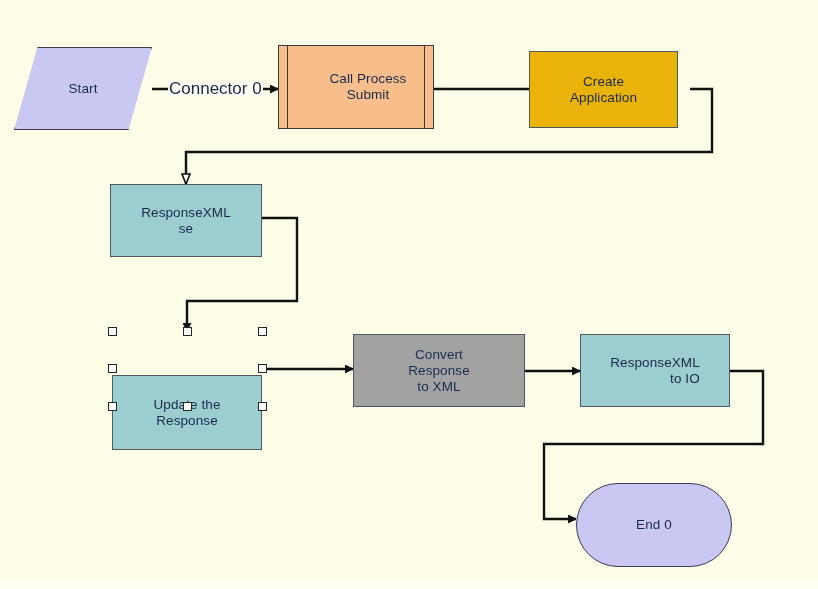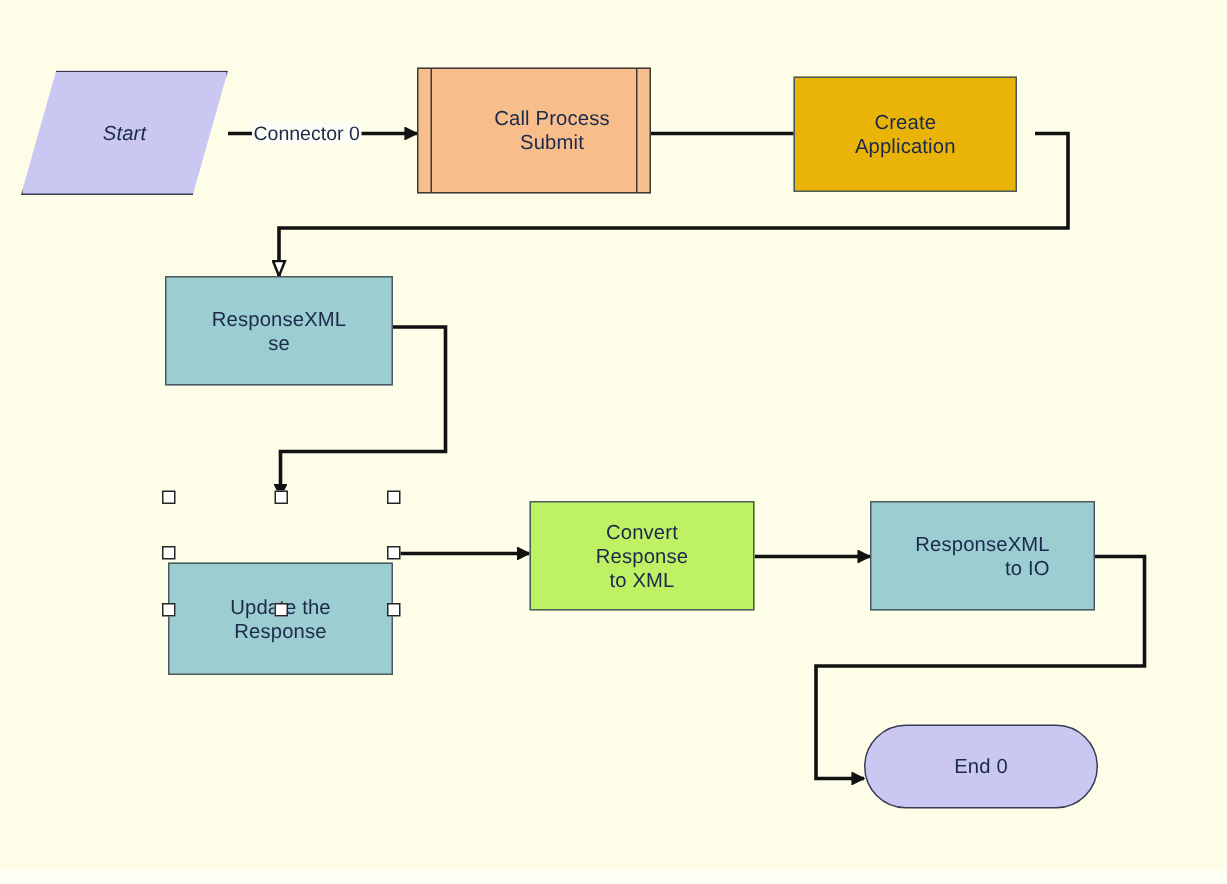--- a/index.html
+++ b/index.html
@@ -38,21 +38,20 @@
     text-align: center;
     color: #1b2a4a;
     font-size: 13.5px;
     line-height: 16px;
     letter-spacing: 0.1px;
   }
   
   .node.parallelogram {
     background: transparent;
     border: none;
-    font-style: italic;
   }
   .node.parallelogram .shape-bg {
     position: absolute;
     left: 0; top: 0; right: 0; bottom: 0;
     background: #cac7f2;
     border: 1.4px solid #3a3a52;
     -webkit-clip-path: polygon(17% 0%, 100% 0%, 83% 100%, 0% 100%);
     clip-path: polygon(17% 0%, 100% 0%, 83% 100%, 0% 100%);
   }
   
@@ -83,21 +82,21 @@
   }
   .node-label {
     position: relative;
     z-index: 2;
     padding: 0 4px;
     white-space: pre-line;
   }
   
   .edge-label {
     position: absolute;
-    font-size: 13px;
+    font-size: 17px;
     line-height: 15px;
     color: #1b2a4a;
     background: #fdfdf6;
     padding: 0 1px;
     white-space: nowrap;
     z-index: 5;
   }
   
   .sel-handle {
     position: absolute;
@@ -158,30 +157,30 @@
 Application</span>
       </div>
       <div class="node rect" style="left: 110px; top: 184px; width: 152px; height: 73px; background: rgb(156, 205, 208); border-color: rgb(75, 90, 94);">
         <span class="node-label">ResponseXML
 se</span>
       </div>
       <div class="node rect" style="left: 112px; top: 331px; width: 150px; height: 75px; background: rgb(156, 205, 208); border-color: rgb(75, 90, 94); margin-top: 44px;">
         <span class="node-label">Update the
 Response</span>
       </div>
-      <div class="node rect" style="left: 353px; top: 334px; width: 150px; height: 73px; background: #bef264; border-color: rgb(75, 90, 94);">
+      <div class="node rect" style="left: 353px; top: 334px; width: 172px; height: 73px; background: #a3a3a3; border-color: rgb(75, 90, 94);">
         <span class="node-label">Convert
 Response
 to XML</span>
       </div>
       <div class="node rect" style="left: 580px; top: 334px; width: 150px; height: 73px; background: rgb(156, 205, 208); border-color: rgb(75, 90, 94); text-align: right;">
         <span class="node-label">ResponseXML
 to IO</span>
       </div>
-      <div class="node stadium" style="left: 576px; top: 483px; width: 156px; height: 56px; background: rgb(202, 199, 242); border-color: rgb(58, 58, 82);">
+      <div class="node stadium" style="left: 576px; top: 483px; width: 156px; height: 84px; background: rgb(202, 199, 242); border-color: rgb(58, 58, 82);">
         <span class="node-label">End 0</span>
       </div>
     </div>
   <div id="label-group">
       <div class="edge-label" style="left: 168px; top: 81px;">Connector 0</div>
     </div>
   <div id="handle-group">
       <div class="sel-handle" style="left: 107.5px; top: 326.5px;"></div>
       <div class="sel-handle" style="left: 182.5px; top: 326.5px;"></div>
       <div class="sel-handle" style="left: 257.5px; top: 326.5px;"></div>

